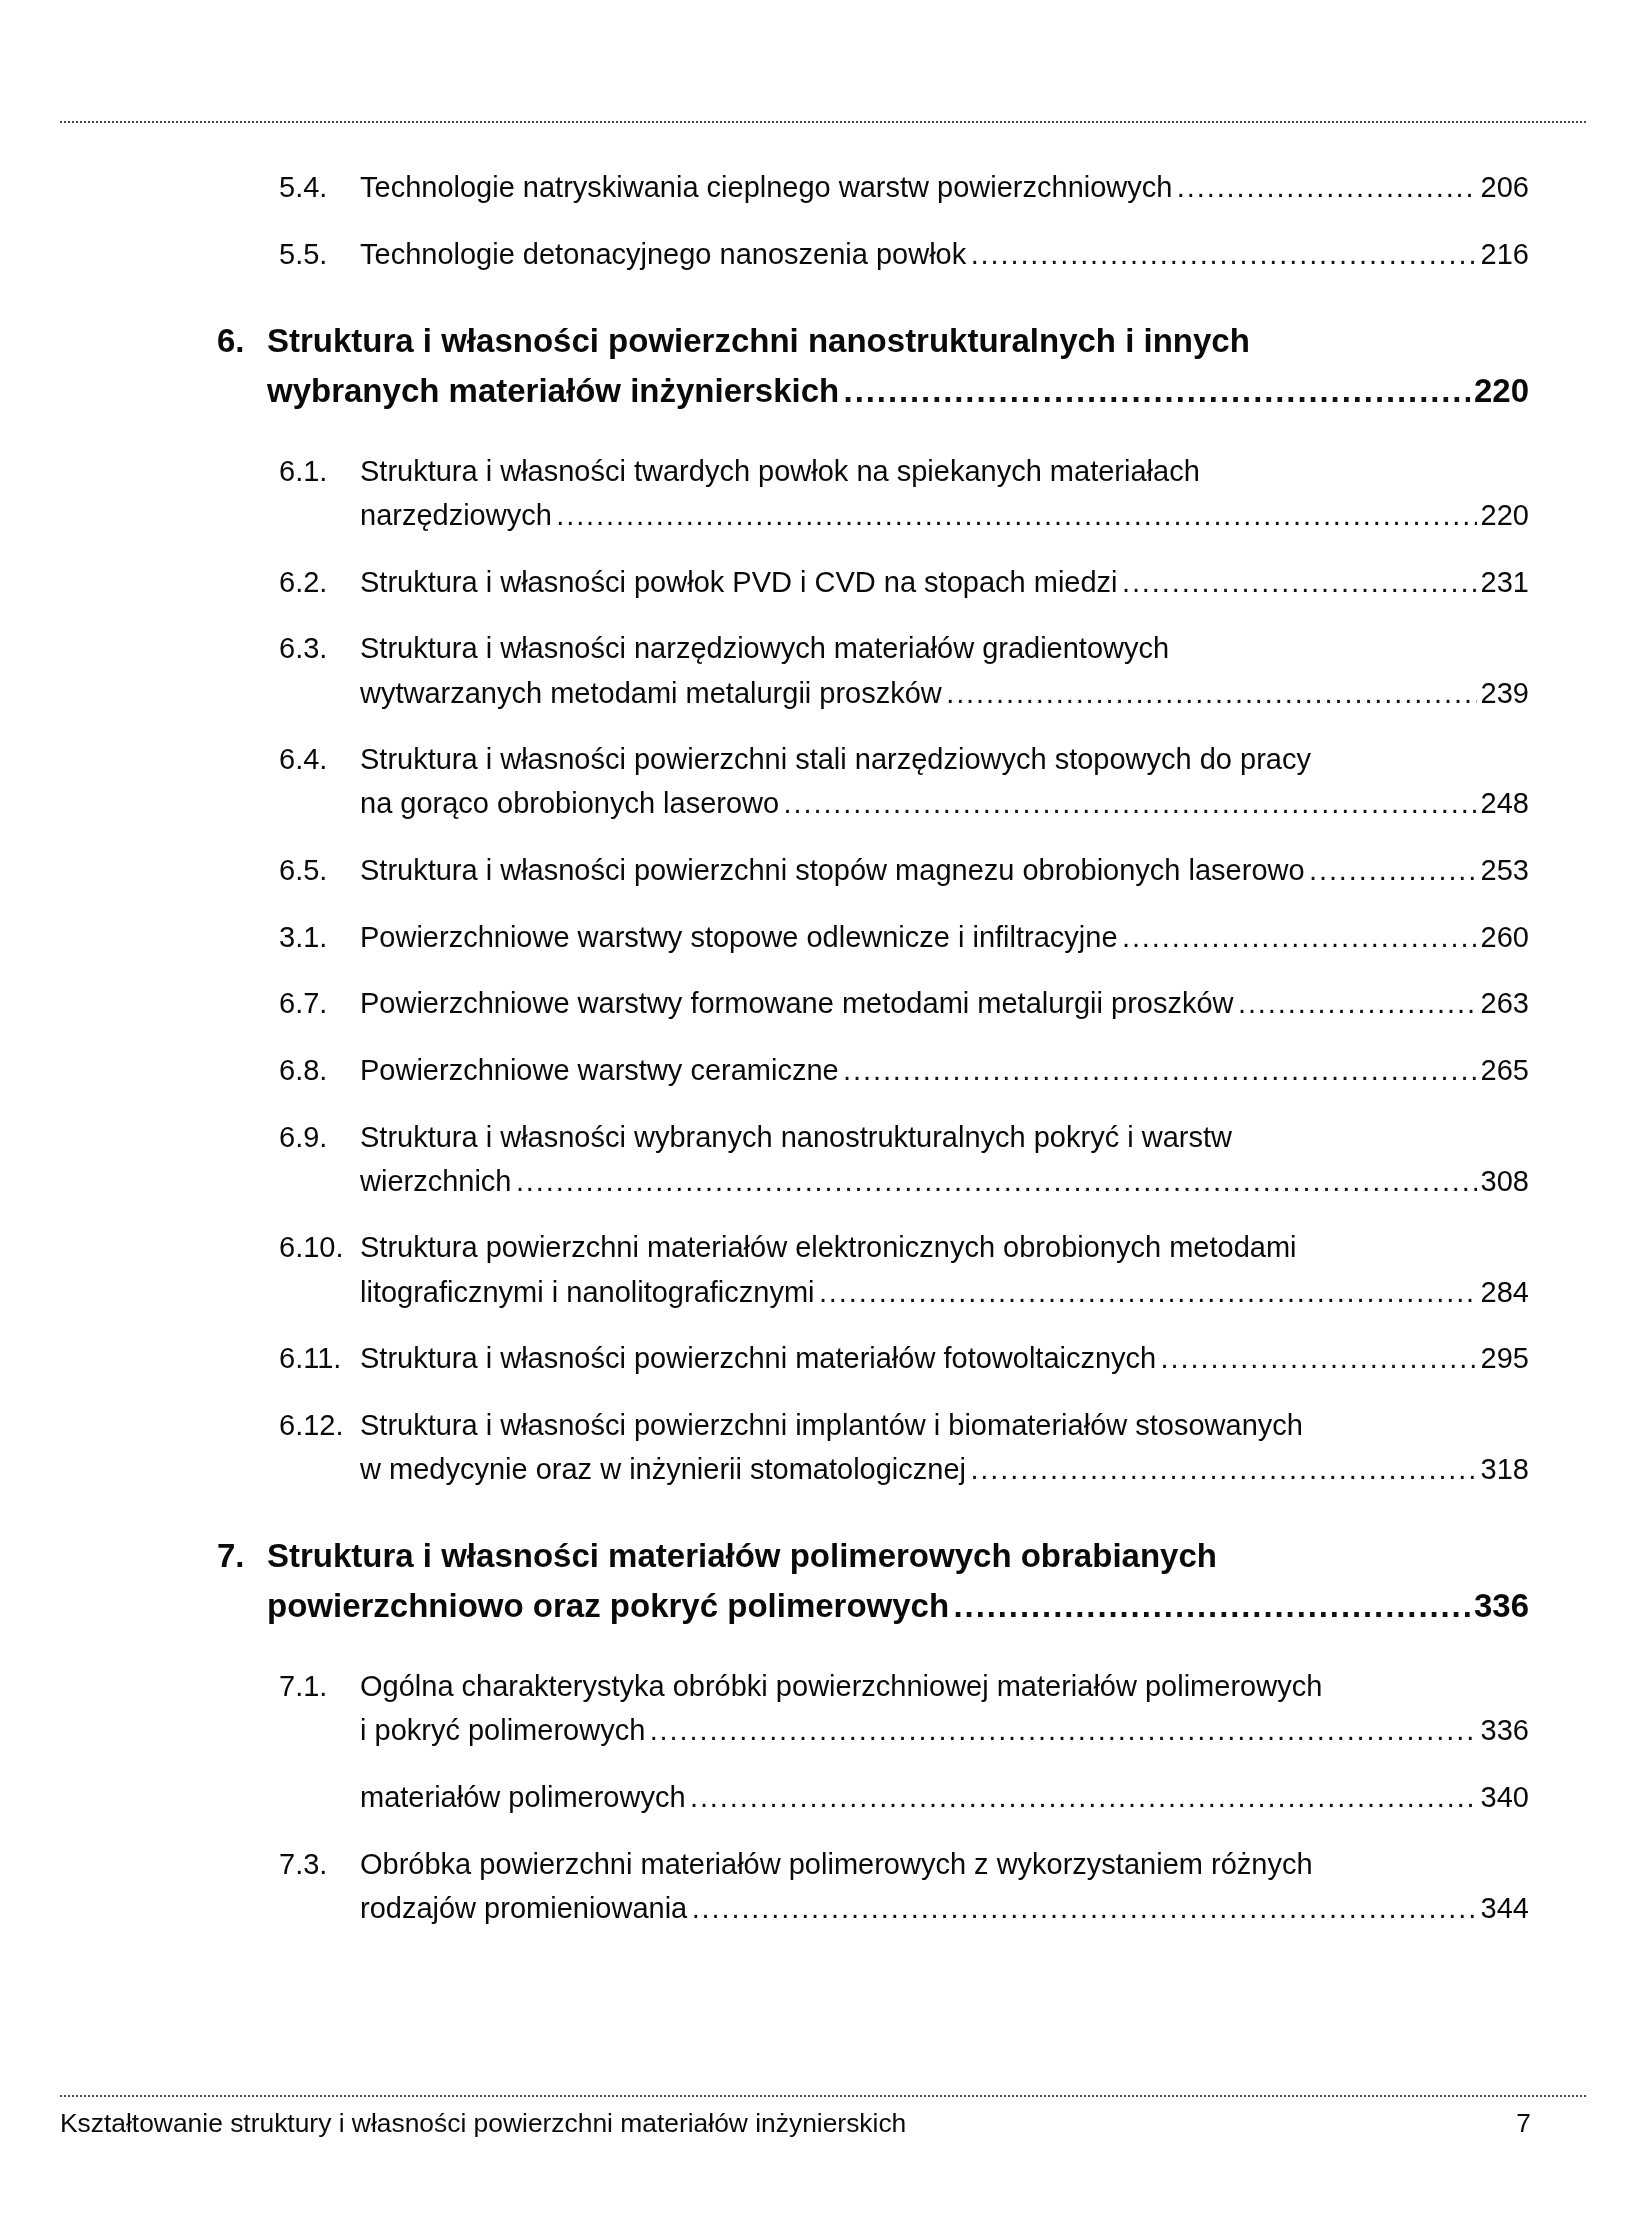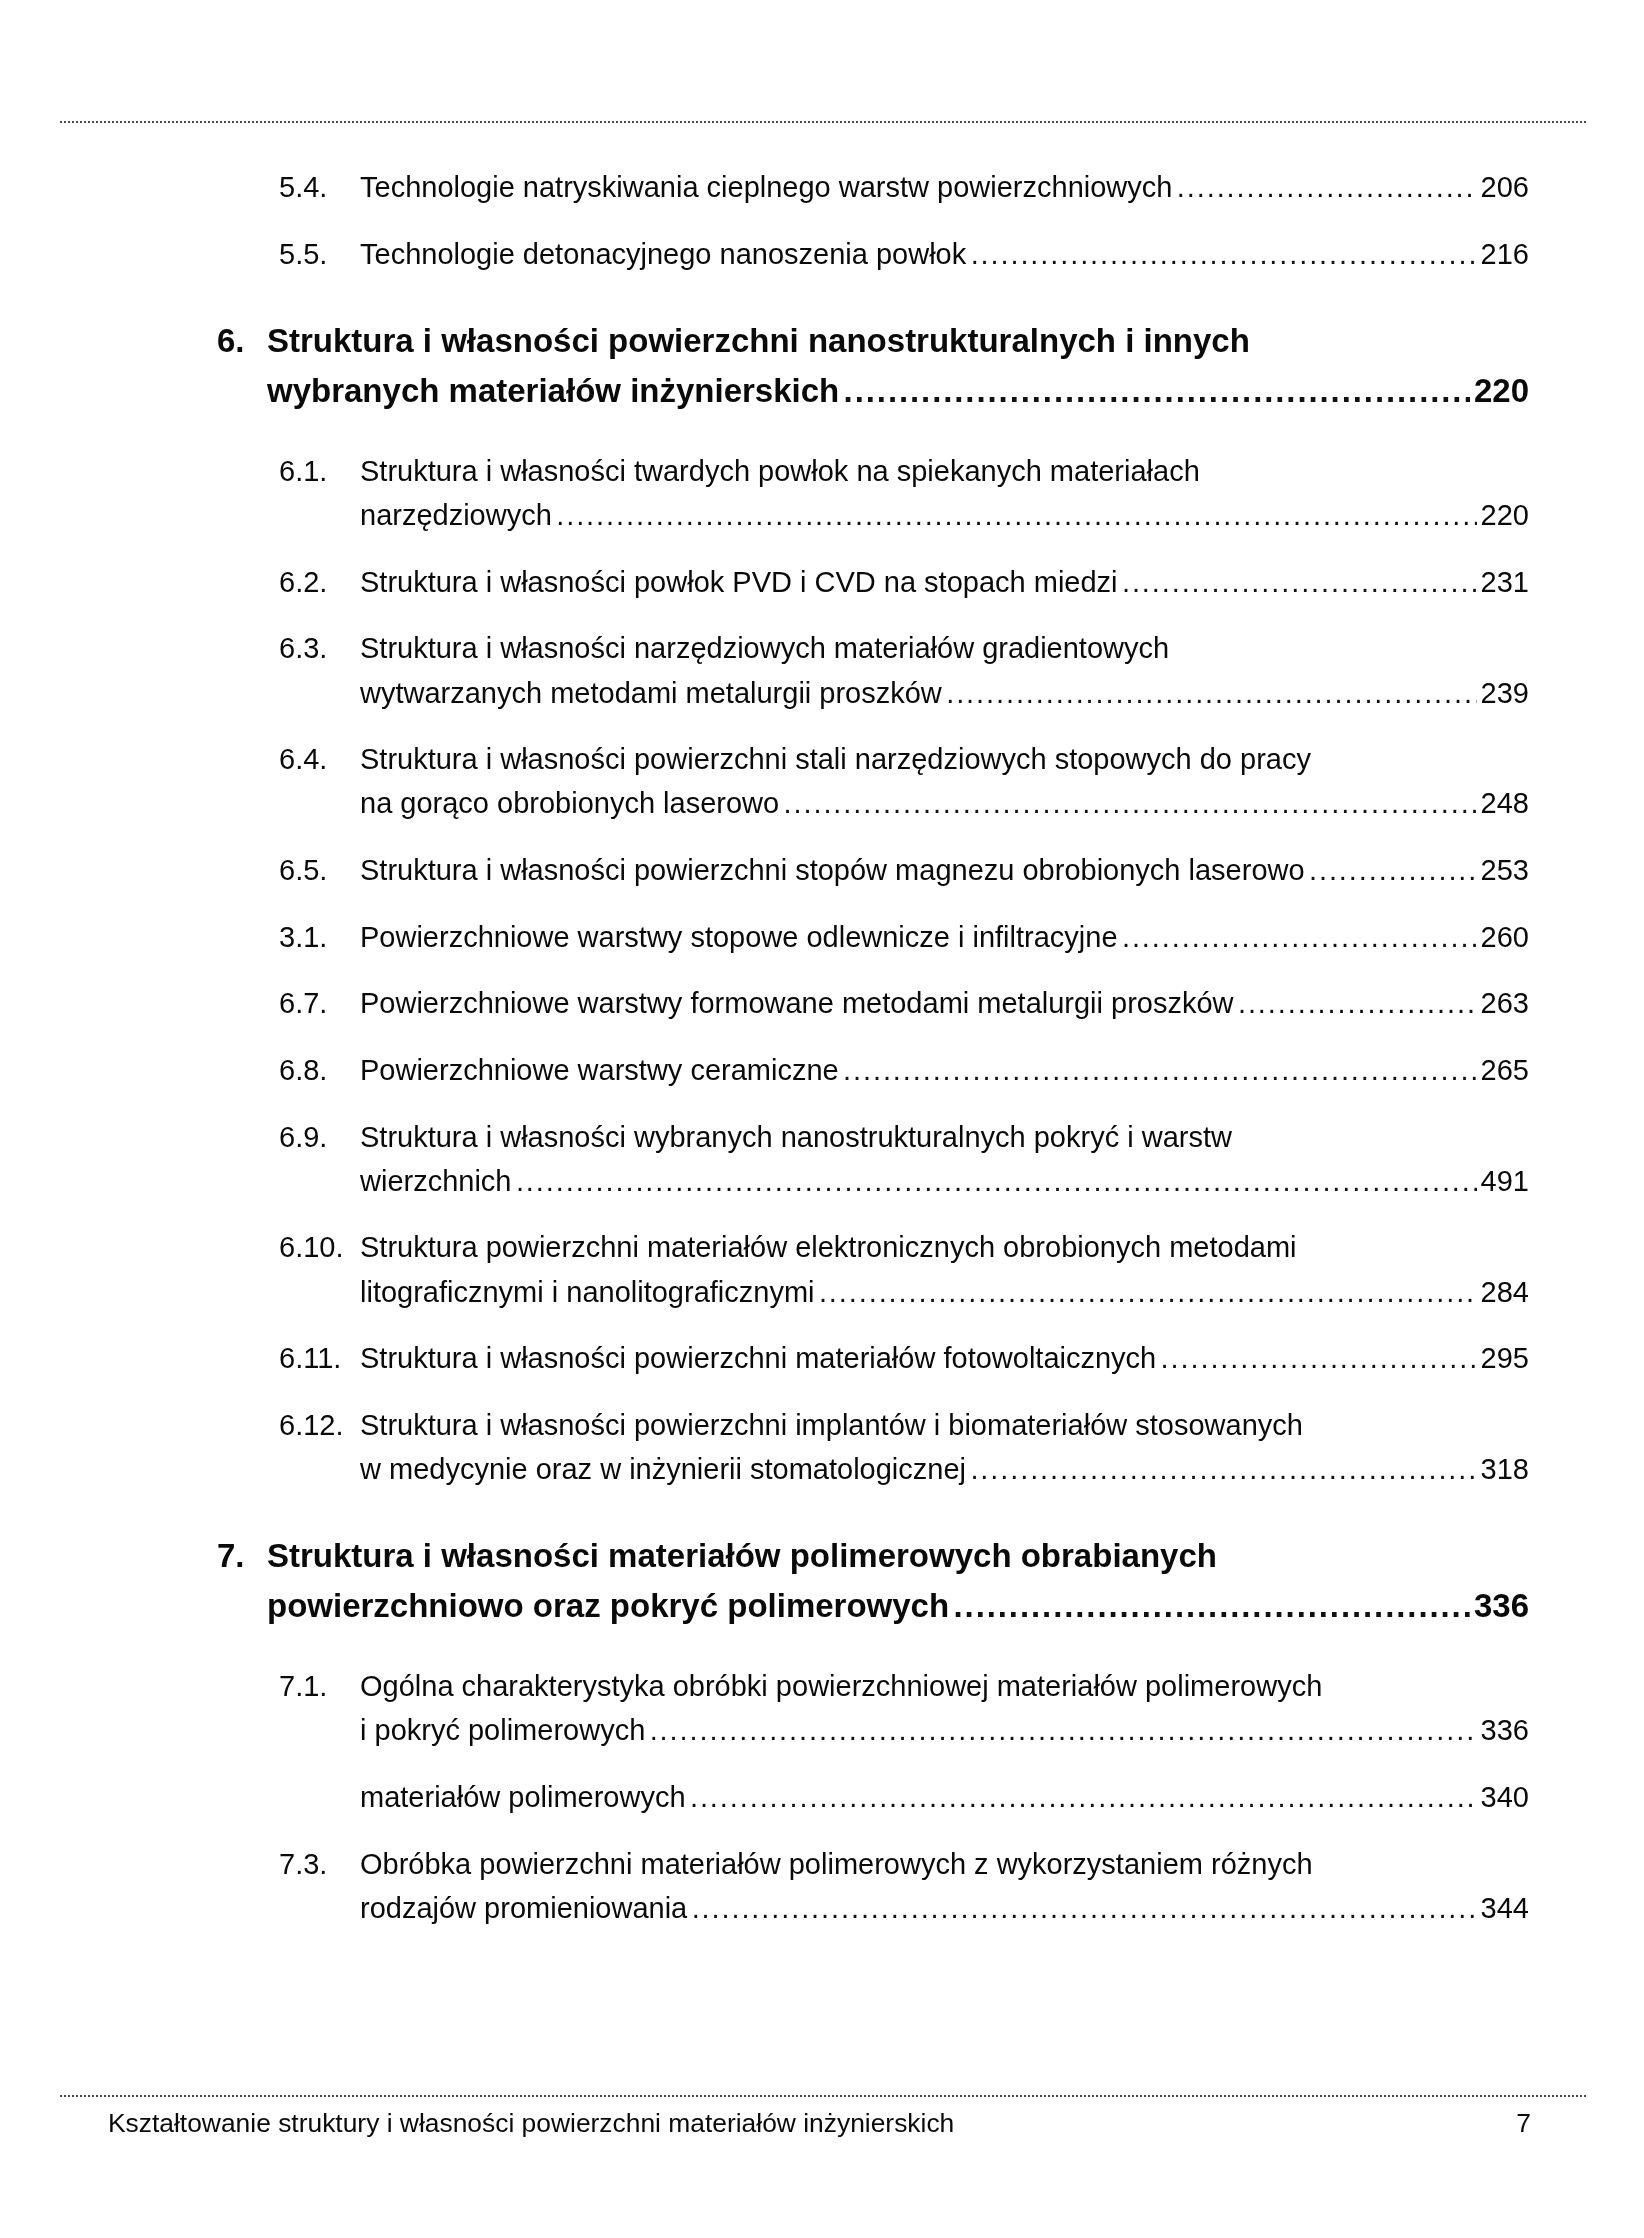--- a/index.html
+++ b/index.html
@@ -92,21 +92,20 @@
     left: 60px;
     right: 113px;
     top: 2108px;
     display: flex;
     justify-content: space-between;
     align-items: baseline;
     font-size: 26.4px;
   }
   .footer-title {
     flex: none;
-    margin-left: 48px;
   }
   .footer-page {
     flex: none;
   }
 </style>
 </head>
 <body>
 
 <div class="top-rule"></div>
 
@@ -212,21 +211,21 @@
       </div>
     </div>
     <div class="entry sub">
       <div class="line">
         <span class="num">6.9.</span>
         <span class="txt">Struktura i własności wybranych nanostrukturalnych pokryć i warstw</span>
       </div>
       <div class="line cont">
         <span class="txt">wierzchnich</span>
         <span class="dots">............................................................................................................................................................................................................................................................................................................</span>
-        <span class="pg">491</span>
+        <span class="pg">308</span>
       </div>
     </div>
     <div class="entry sub">
       <div class="line">
         <span class="num">6.10.</span>
         <span class="txt">Struktura powierzchni materiałów elektronicznych obrobionych metodami</span>
       </div>
       <div class="line cont">
         <span class="txt">litograficznymi i nanolitograficznymi</span>
         <span class="dots">............................................................................................................................................................................................................................................................................................................</span>

